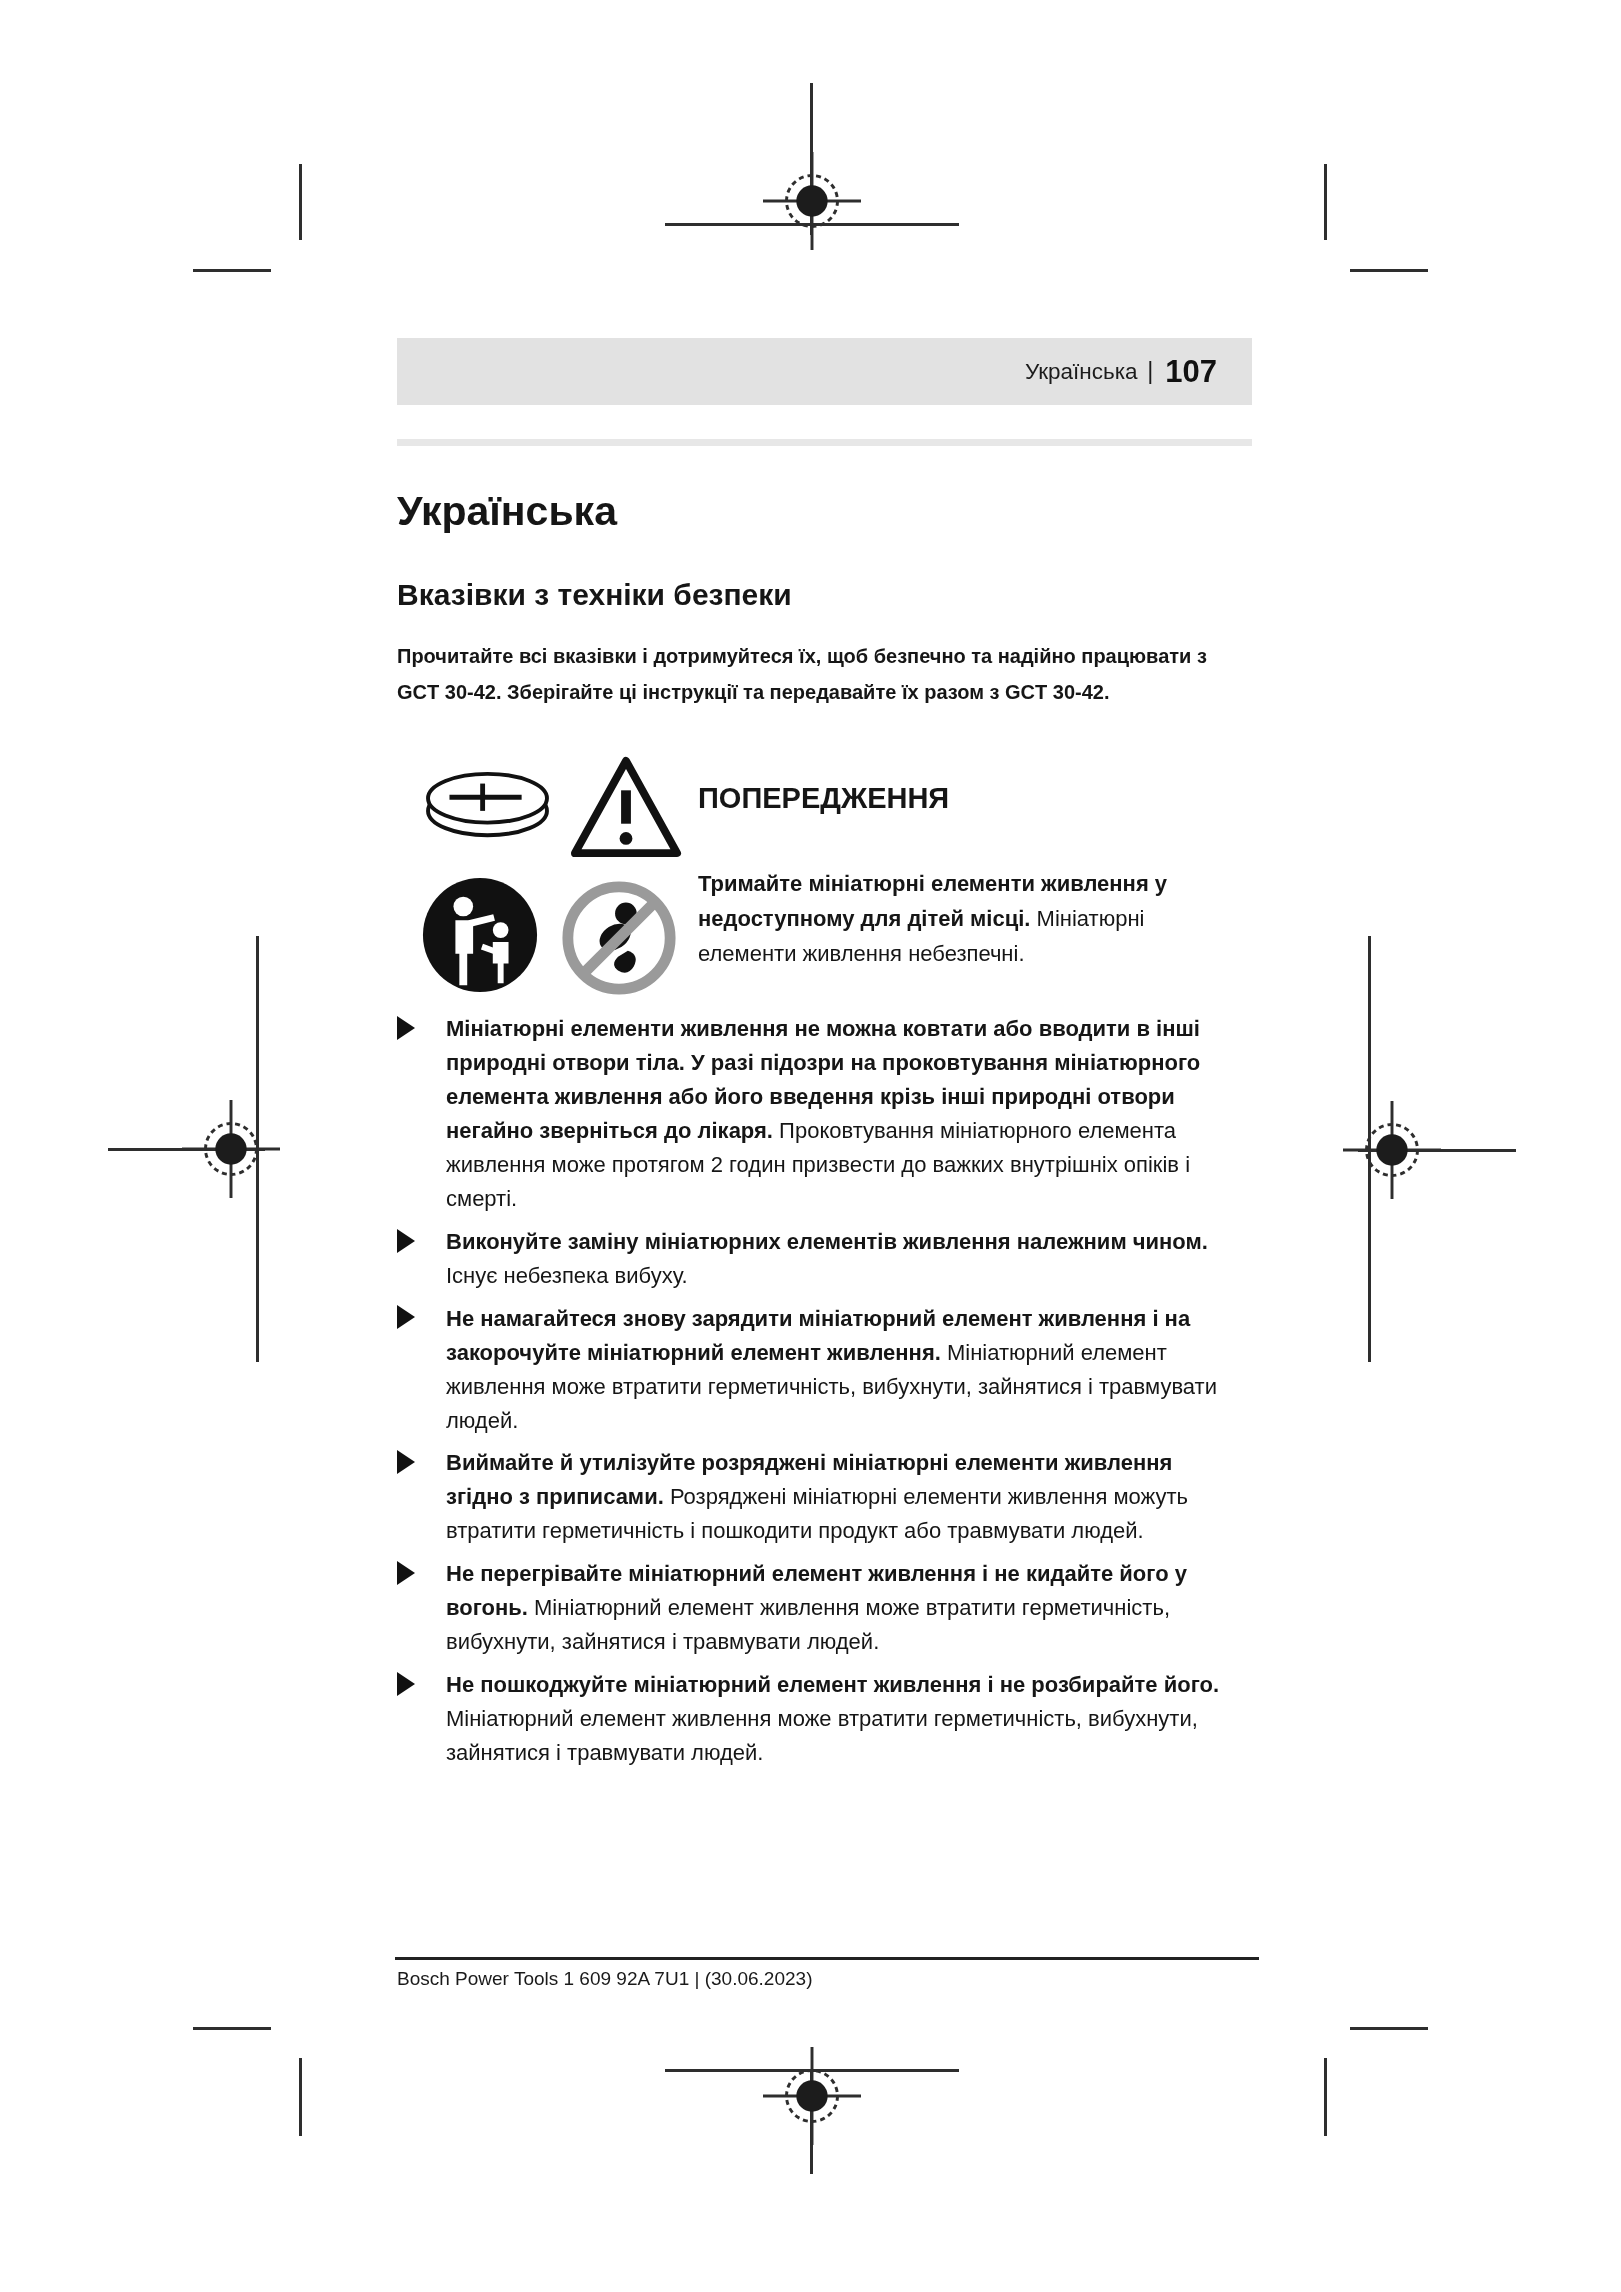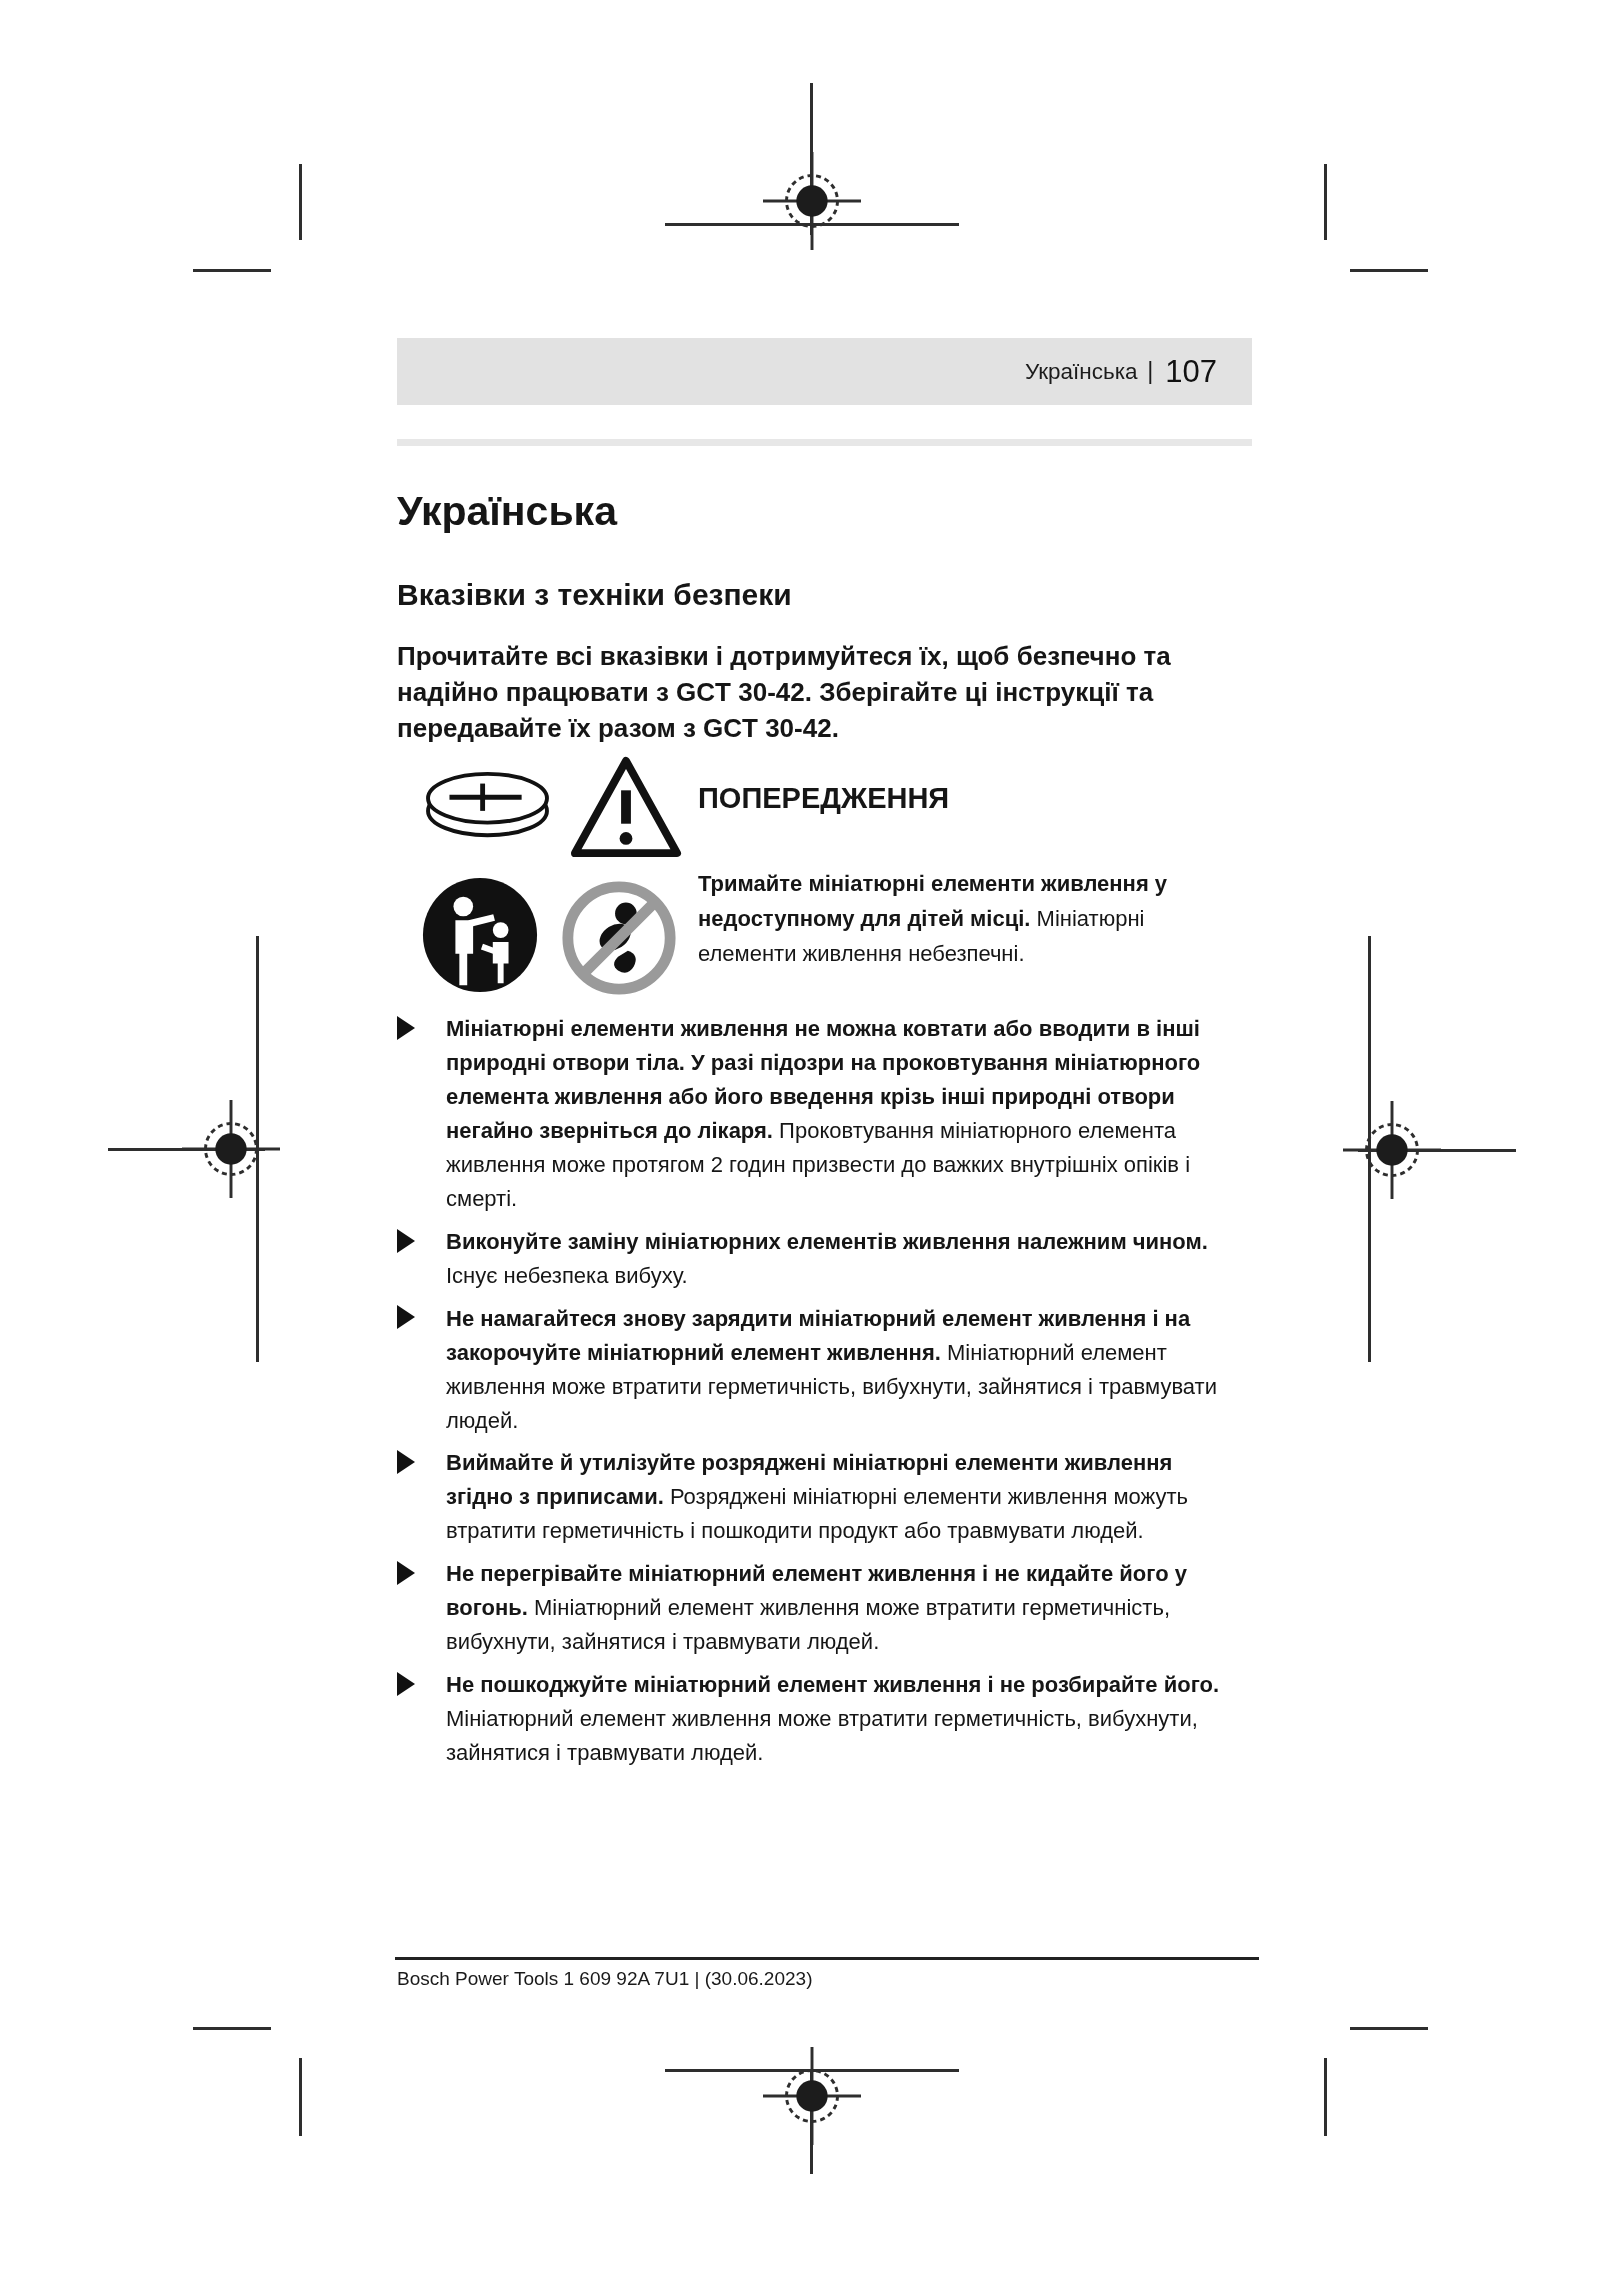--- a/index.html
+++ b/index.html
@@ -4,26 +4,26 @@
 <style>
   html,body{margin:0;padding:0;background:#ffffff;}
   .page{position:relative;width:1621px;height:2174px;background:#ffffff;overflow:hidden;
         font-family:"Liberation Sans",sans-serif;color:#161616;}
   .mark{position:absolute;background:#2e2e2e;}
   
   .header-bar{position:absolute;left:397px;top:338px;width:855px;height:67px;background:#e2e2e2;
               display:flex;align-items:center;justify-content:flex-end;padding-right:35px;box-sizing:border-box;}
   .header-lang{font-size:22.5px;color:#1c1c1c;}
   .header-sep{font-size:23.5px;color:#1c1c1c;margin:0 11.8px 0 9.8px;font-weight:300;}
-  .header-num{font-size:31px;font-weight:normal;color:#111;}
+  .header-num{font-size:31px;font-weight:bold;color:#111;}
   .rule-light{position:absolute;left:397px;top:439px;width:855px;height:6.9px;background:#e7e7e7;}
   
   .doc-title{position:absolute;left:397px;top:488px;font-size:41px;font-weight:bold;letter-spacing:0;}
   .sec-heading{position:absolute;left:397px;top:578px;font-size:30px;font-weight:bold;}
-  .intro{position:absolute;left:397px;top:638px;width:817px;font-size:26px;font-weight:bold;line-height:36px;}
+  .intro{position:absolute;left:397px;top:638px;width:817px;font-size:20px;font-weight:bold;line-height:36px;}
   
   .warn-label{position:absolute;left:698px;top:782px;font-size:29px;font-weight:bold;text-align:right;}
   .warn-text{position:absolute;left:698px;top:866px;width:521px;font-size:22px;line-height:35px;}
   .warn-text .b{font-weight:bold;}
   
   .bullets{position:absolute;left:397px;top:1012px;width:829px;}
   .bullets ul{list-style:none;margin:0;padding:0;}
   .bullets li{position:relative;padding-left:49px;margin-bottom:8.8px;font-size:22px;line-height:34px;}
   .tri{position:absolute;left:0;top:3.9px;width:0;height:0;
        border-left:18.6px solid #111;border-top:12.7px solid transparent;border-bottom:12.7px solid transparent;}

